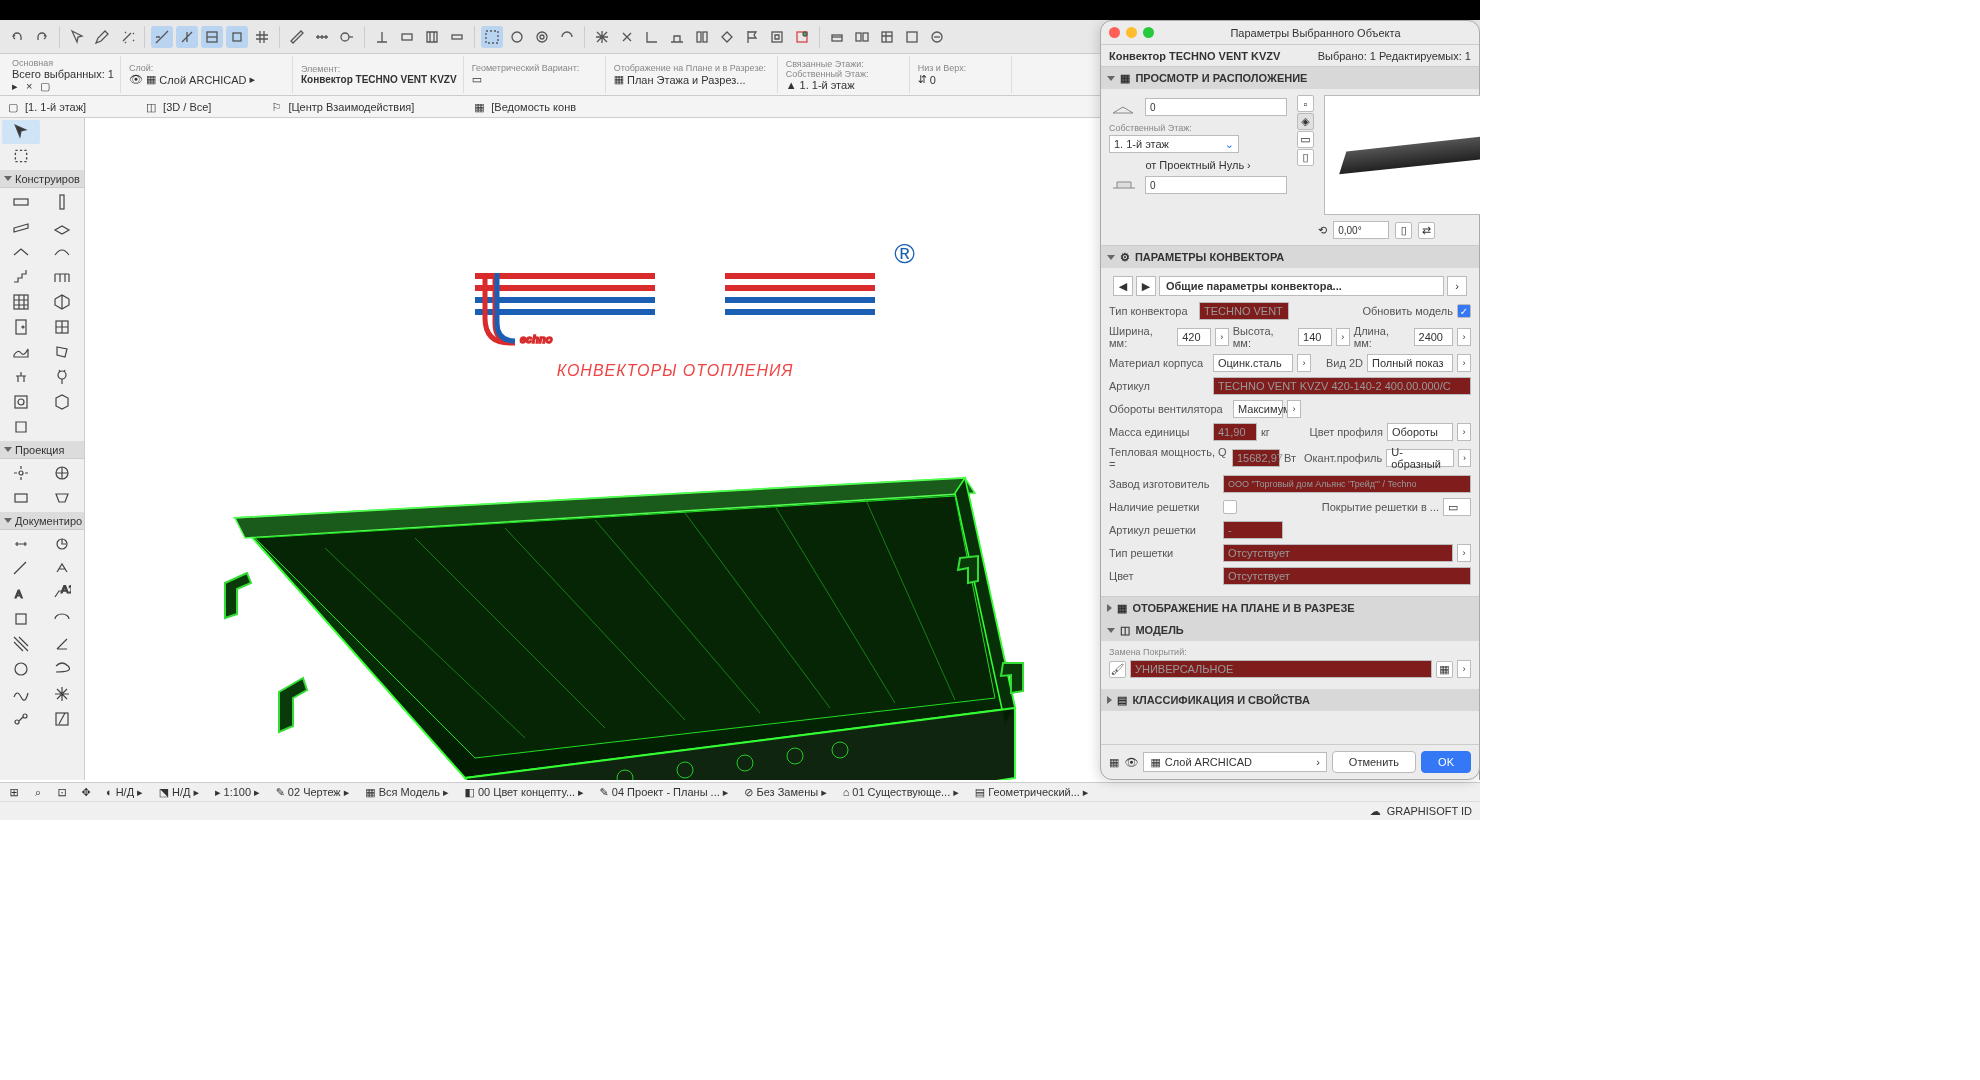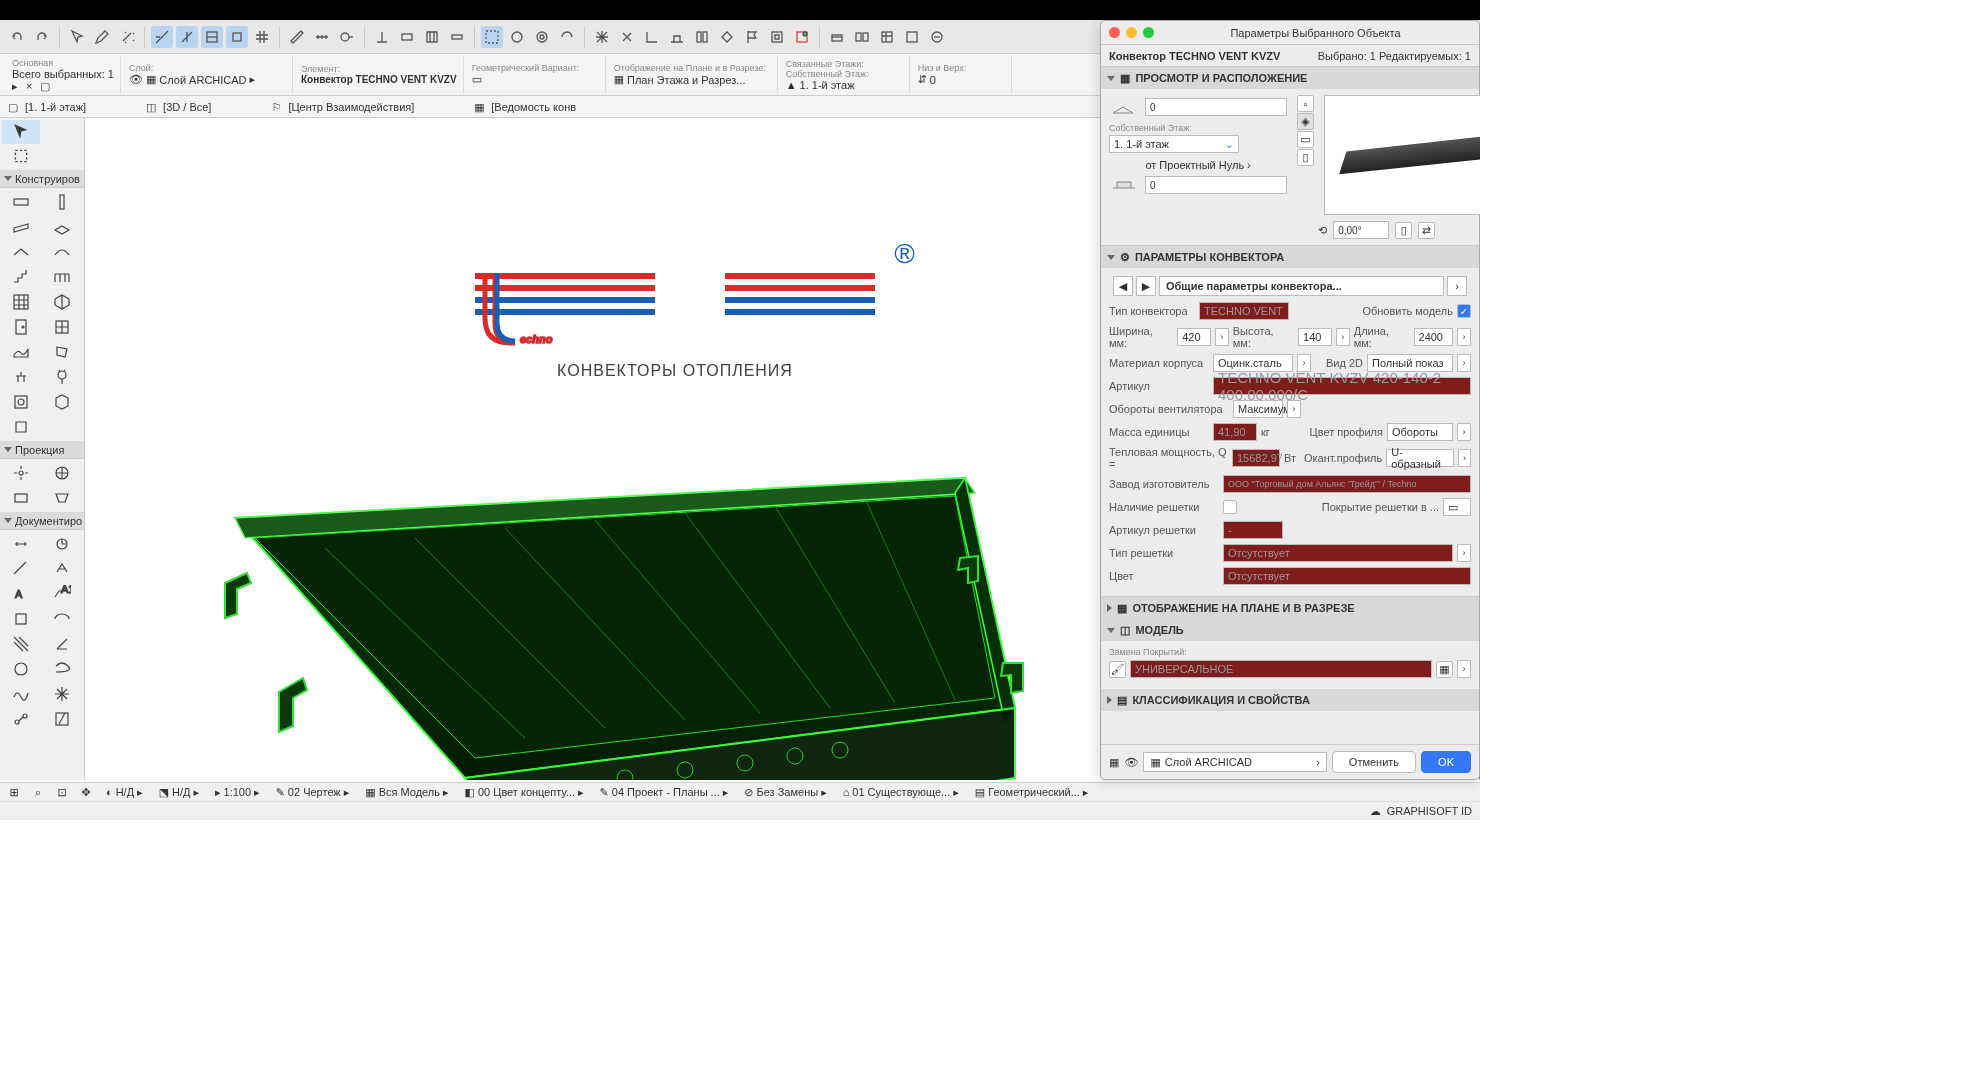--- a/index.html
+++ b/index.html
@@ -22,23 +22,23 @@
 .leftcol{width:85px;background:#f0f0f0;border-right:1px solid #ccc;display:flex;flex-direction:column}
 .panel-hdr{height:18px;background:#dcdcdc;font-size:9px;display:flex;align-items:center;padding:0 4px;border-bottom:1px solid #ccc;gap:3px}
 .tool-grid{display:grid;grid-template-columns:1fr 1fr;gap:1px;padding:2px}
 .tool{width:38px;height:24px;display:flex;align-items:center;justify-content:center;cursor:pointer;border-radius:2px}
 .tool svg{width:18px;height:18px;stroke:#444;fill:none;stroke-width:1.2}
 .tool.sel{background:#d0e4f8}
 .tool-single{padding:2px}
 .canvas{flex:1;background:#fff;position:relative;overflow:hidden;border-right:1px solid #999}
 .logo{position:absolute;left:380px;top:140px;width:420px;text-align:center}
 .logo-r{position:absolute;right:-30px;top:-20px;font-size:28px;color:#1a5fb4}
-.logo-sub{font-size:16px;color:#404040;letter-spacing:1px;margin-top:-8px;}
+.logo-sub{font-size:16px;color:#ef4444;letter-spacing:1px;margin-top:-8px;font-style:italic}
 .model{position:absolute;left:100px;top:280px;width:870px;height:400px}
-.rightpanel{position:absolute;right:0;top:20px;width:380px;height:760px;background:#ececec;border:1px solid #aaa;border-radius:5px;box-shadow:-2px 2px 12px rgba(0,0,0,0.15);display:flex;flex-direction:column;z-index:10}
+.rightpanel{position:absolute;right:0;top:20px;width:380px;height:760px;background:#ececec;border:1px solid #aaa;border-radius:12px;box-shadow:-2px 2px 12px rgba(0,0,0,0.15);display:flex;flex-direction:column;z-index:10}
 .rp-titlebar{height:24px;display:flex;align-items:center;padding:0 8px;gap:6px;border-bottom:1px solid #ccc}
 .traffic{width:11px;height:11px;border-radius:50%}
 .tf-r{background:#ff5f56}.tf-y{background:#ffbd2e}.tf-g{background:#27c93f}
 .rp-title{flex:1;text-align:center;font-size:11px;font-weight:500}
 .rp-sub{height:22px;display:flex;align-items:center;justify-content:space-between;padding:0 8px;font-size:10px;border-bottom:1px solid #ccc}
 .rp-section{border-bottom:1px solid #ccc}
 .rp-sechdr{height:22px;background:#d8d8d8;display:flex;align-items:center;padding:0 6px;gap:5px;font-size:10px;font-weight:600;cursor:pointer}
 .tri{width:0;height:0;border-left:4px solid transparent;border-right:4px solid transparent;border-top:5px solid #666}
 .tri.right{border-top:4px solid transparent;border-bottom:4px solid transparent;border-left:5px solid #666;border-right:0}
 .rp-body{padding:6px 8px;background:#ececec}
@@ -761,21 +761,21 @@
           <span class="prop-val" style="width:80px">Оцинк.сталь</span>
           <span class="chev">›</span>
           <span style="flex:1"></span>
           <span class="prop-lbl">Вид 2D</span>
           <span class="prop-val" style="width:86px">Полный показ</span>
           <span class="chev">›</span>
         </div>
 
       <div class="prop-row">
           <span class="prop-lbl" style="width:100px">Артикул</span>
-          <span class="prop-val ro" style="flex:1;font-size:15px">TECHNO VENT KVZV 420-140-2 400.00.000/С</span>
+          <span class="prop-val ro" style="flex:1;font-size:11px">TECHNO VENT KVZV 420-140-2 400.00.000/С</span>
         </div>
 
       <div class="prop-row">
           <span class="prop-lbl" style="width:120px">Обороты вентилятора</span>
           <span class="prop-val" style="width:50px">Максимум</span>
           <span class="chev">›</span>
         </div>
 
       <div class="prop-row">
           <span class="prop-lbl" style="width:100px">Масса единицы</span>

